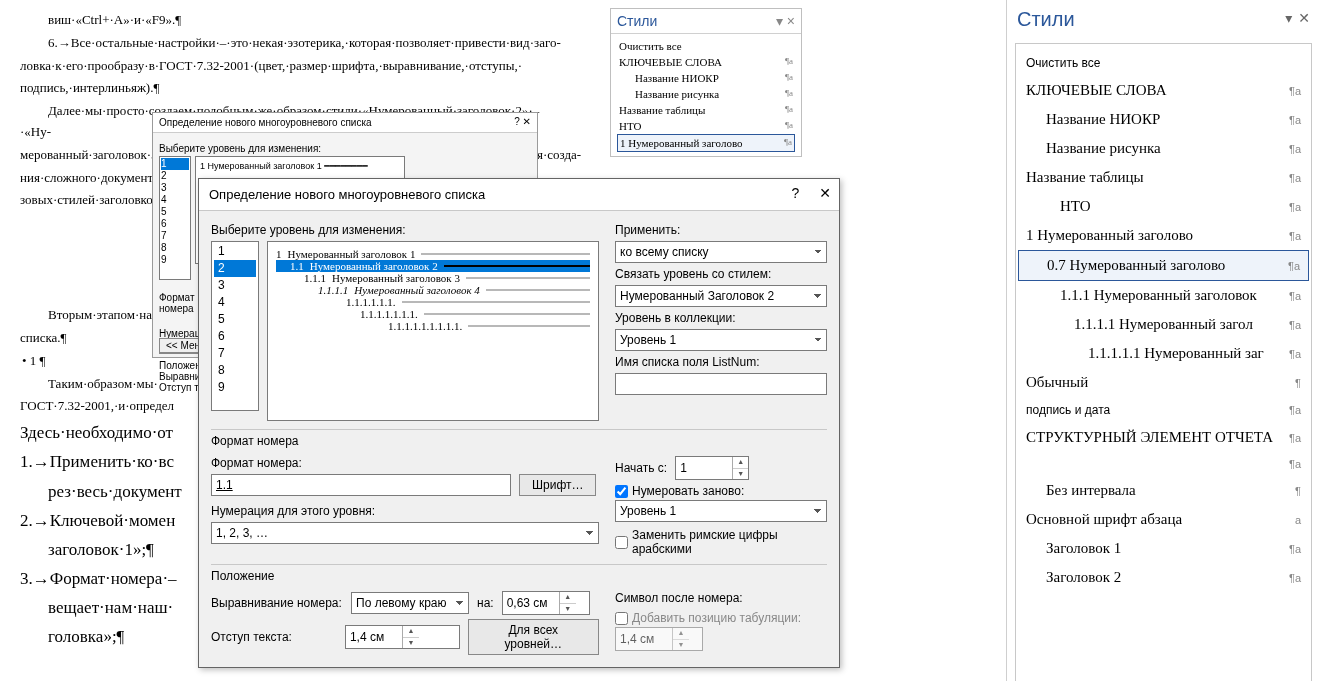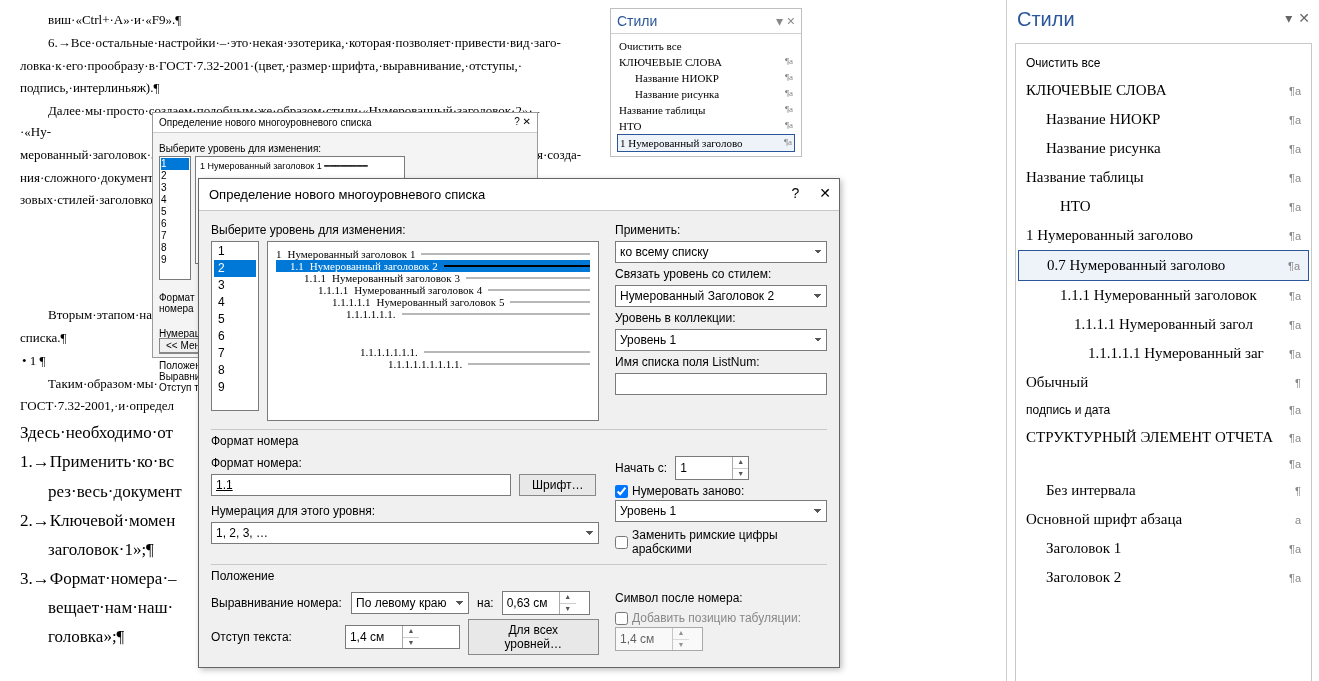--- a/index.html
+++ b/index.html
@@ -228,35 +228,30 @@
               <div class="r sel" style="padding-left: 14px;">
                 <span class="num">1.1</span>
                 <span class="txt">Нумерованный заголовок 2</span>
                 <span class="bar dk"></span>
               </div>
               <div class="r" style="padding-left: 28px;">
                 <span class="num">1.1.1</span>
                 <span class="txt">Нумерованный заголовок 3</span>
                 <span class="bar"></span>
               </div>
-              <div class="r" style="padding-left: 42px;">
+              <div class="r" style="padding-left: 42px; font-style: italic;">
                 <span class="num">1.1.1.1</span>
                 <span class="txt">Нумерованный заголовок 4</span>
                 <span class="bar"></span>
               </div>
-              <div class="r" style="padding-left: 56px;">
-                <span class="num">1.1.1.1.1</span>
-                <span class="txt">Нумерованный заголовок 5</span>
-                <span class="bar"></span>
-              </div>
               <div class="r" style="padding-left: 70px;">
                 <span class="num">1.1.1.1.1.1.</span>
                 <span class="bar"></span>
               </div>
-              <div class="r" style="padding-left: 84px; margin-top: 26px;">
+              <div class="r" style="padding-left: 84px;">
                 <span class="num">1.1.1.1.1.1.1.</span>
                 <span class="bar"></span>
               </div>
               <div class="r" style="padding-left: 112px;">
                 <span class="num">1.1.1.1.1.1.1.1.1.</span>
                 <span class="bar"></span>
               </div>
             </div>
         </div>
       </div>

